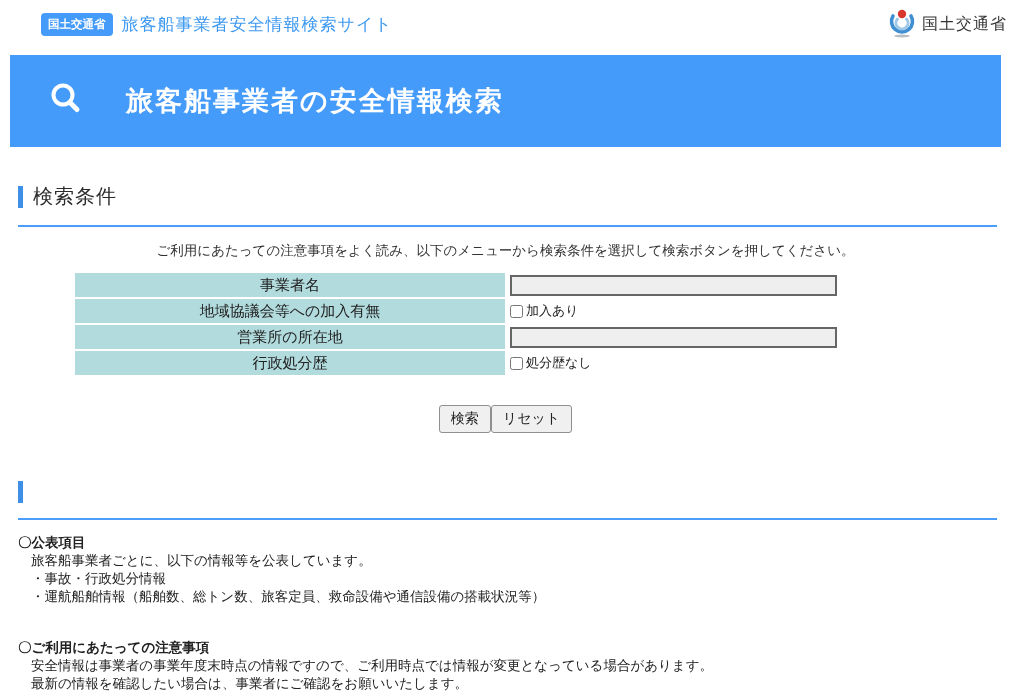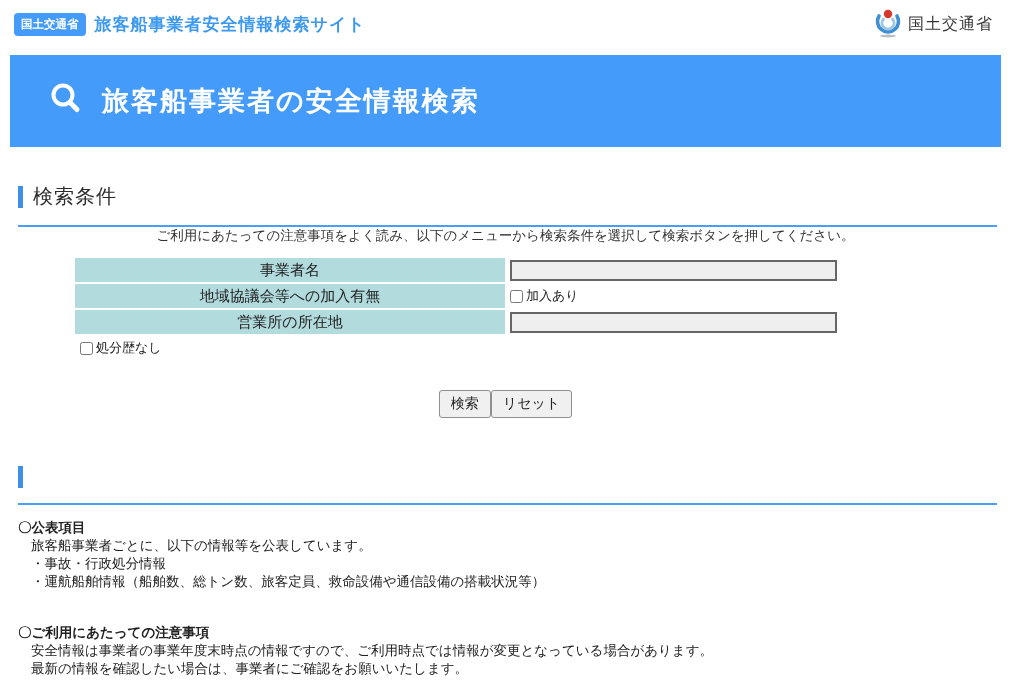--- a/index.html
+++ b/index.html
@@ -8,37 +8,38 @@
     background: #ffffff;
     font-family: "Liberation Sans", "DejaVu Sans", sans-serif;
     color: #333;
     overflow: hidden;
   }
   
   .top-header {
     height: 48px;
     display: flex;
     align-items: center;
-    padding: 0 18px 0 14px;
+    padding: 0 4px 0 14px;
     background: #ffffff;
+    margin-left: 27px;
   }
   .gov-badge {
     background: #459BFA;
     color: #fff;
     font-size: 11.5px;
     font-weight: bold;
     padding: 4px 7px;
     border-radius: 4px;
     margin-right: 9px;
     white-space: nowrap;
   }
   .site-title {
     color: #3D99F0;
     font-size: 17px;
-    font-weight: bold;
+    font-weight: normal;
     letter-spacing: 1px;
   }
   .header-spacer { flex: 1; }
   .mlit-logo {
     display: flex;
     align-items: center;
     gap: 5px;
   }
   .mlit-logo-text {
     font-size: 16px;
@@ -46,20 +47,21 @@
     letter-spacing: 1px;
   }
   
   .hero-banner {
     margin: 7px 10px 0 10px;
     height: 92px;
     background: #459BFA;
     display: flex;
     align-items: center;
     padding-left: 36px;
+    gap: 24px;
   }
   .hero-title {
     color: #ffffff;
     font-size: 27px;
     font-weight: bold;
     letter-spacing: 2px;
     margin-left: 16px;
   }
   
   .section {
@@ -82,20 +84,21 @@
     color: #2b2b2b;
     letter-spacing: 1px;
   }
   .section-search { margin-top: 36px; }
   .section-notes  { margin-top: 48px; }
   
   .instruction {
     text-align: center;
     font-size: 13.5px;
     color: #333;
+    margin-top: 15px;
   }
   
   .form-table {
     margin: 13px 0 0 75px;
     width: 766px;
   }
   .form-row {
     display: flex;
     margin-bottom: 2px;
     height: 24px;
@@ -215,20 +218,21 @@
       </label>
     </div>
   </div>
   <div class="form-row">
     <div class="form-label">営業所の所在地</div>
     <div class="form-value">
       <input type="text" class="text-input" value="" style="">
     </div>
   </div>
   <div class="form-row">
+    <div class="form-label">行政処分歴</div>
     <div class="form-value">
       <label class="chk-wrap">
         <input type="checkbox" style="">
         <span>処分歴なし</span>
       </label>
     </div>
   </div>
 </div>
 
 <div class="button-row">

